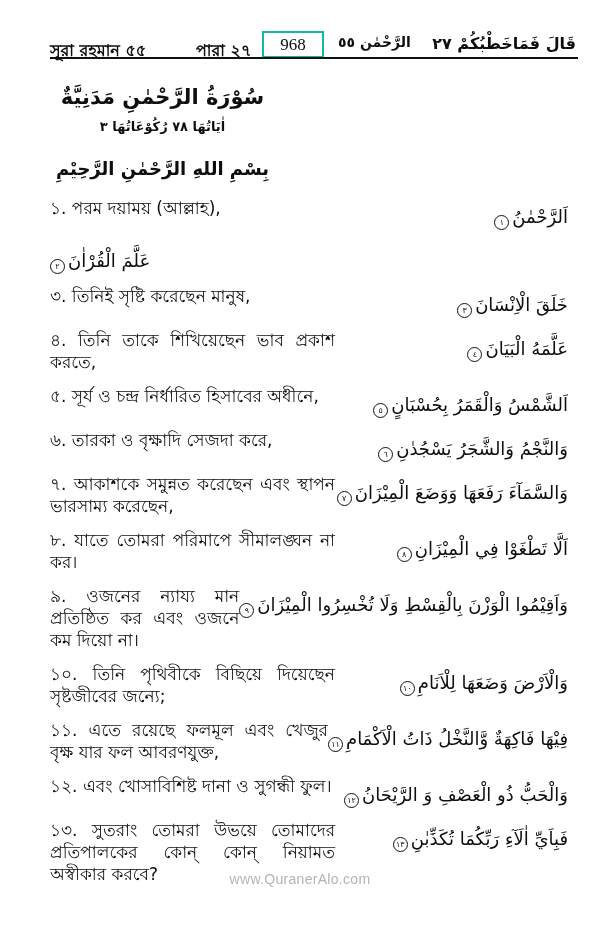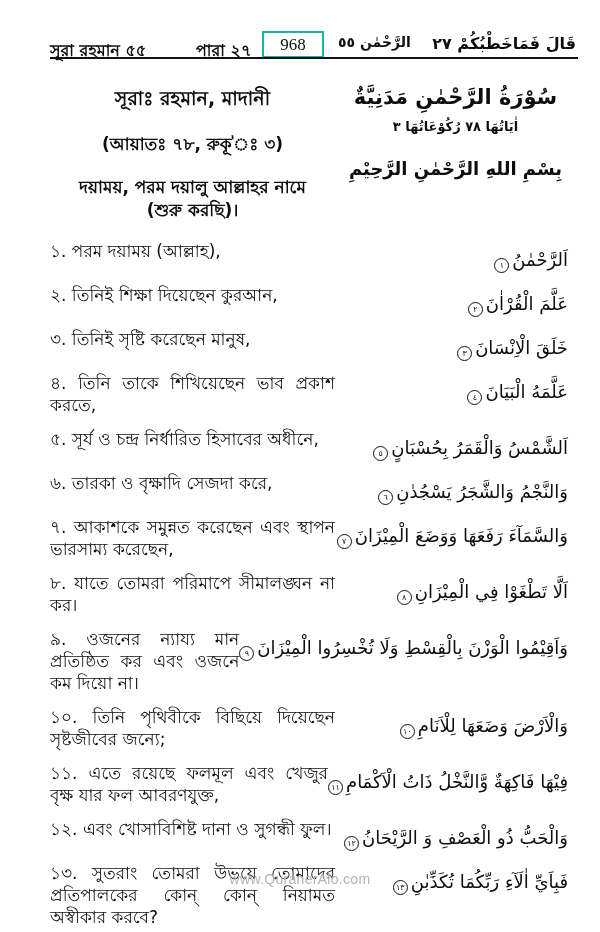--- a/index.html
+++ b/index.html
@@ -86,41 +86,32 @@
     <span class="h-para-bn">পারা ২৭</span>
     <span class="h-pagebox">968</span>
     <span class="h-surah-ar">الرَّحْمٰن ٥٥</span>
     <span class="h-juz-ar">قَالَ فَمَاخَطْبُكُمْ ٢٧</span>
   </div>
   <div class="h-rule"></div>
 
   <div class="content">
 
     <div class="title-row">
-      <div class="t-left">
-        <div class="t-bn-title">সূরাঃ রহমান, মাদানী</div>
-        <div class="t-bn-meta">(আয়াতঃ ৭৮, রুকূ'ঃ ৩)</div>
-        <div class="t-bn-bism">
-          <span>দয়াময়, পরম দয়ালু আল্লাহর নামে</span><br>
-          <span>(শুরু করছি)।</span>
-        </div>
-      </div>
       <div class="t-right">
         <div class="t-ar-title">سُوْرَةُ الرَّحْمٰنِ مَدَنِيَّةٌ</div>
         <div class="t-ar-meta">اٰيَاتُهَا ٧٨ رُكُوْعَاتُهَا ٣</div>
         <div class="t-ar-bism">بِسْمِ اللهِ الرَّحْمٰنِ الرَّحِيْمِ</div>
       </div>
     </div>
 
     <div class="row">
       <div class="bn">১. পরম দয়াময় (আল্লাহ),</div>
       <div class="ar"><span>اَلرَّحْمٰنُ</span><span class="mk">١</span></div>
     </div>
     <div class="row">
-      <div class="bn">২. তিনিই শিক্ষা দিয়েছেন কুরআন,</div>
       <div class="ar"><span>عَلَّمَ الْقُرْاٰنَ</span><span class="mk">٢</span></div>
     </div>
     <div class="row">
       <div class="bn">৩. তিনিই সৃষ্টি করেছেন মানুষ,</div>
       <div class="ar"><span>خَلَقَ الْاِنْسَانَ</span><span class="mk">٣</span></div>
     </div>
     <div class="row">
       <div class="bn">৪. তিনি তাকে শিখিয়েছেন ভাব প্রকাশ করতে,</div>
       <div class="ar"><span>عَلَّمَهُ الْبَيَانَ</span><span class="mk">٤</span></div>
     </div>

